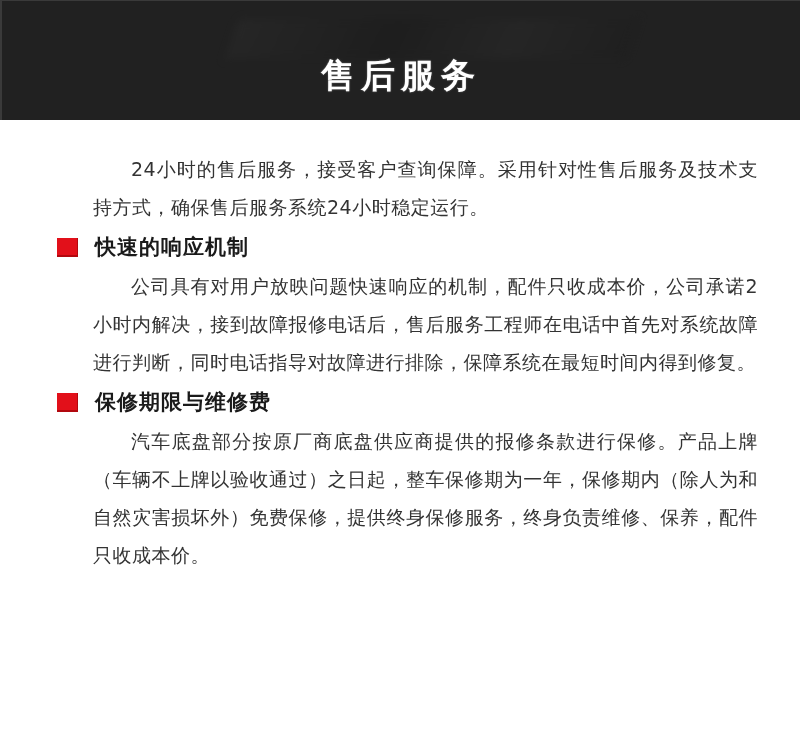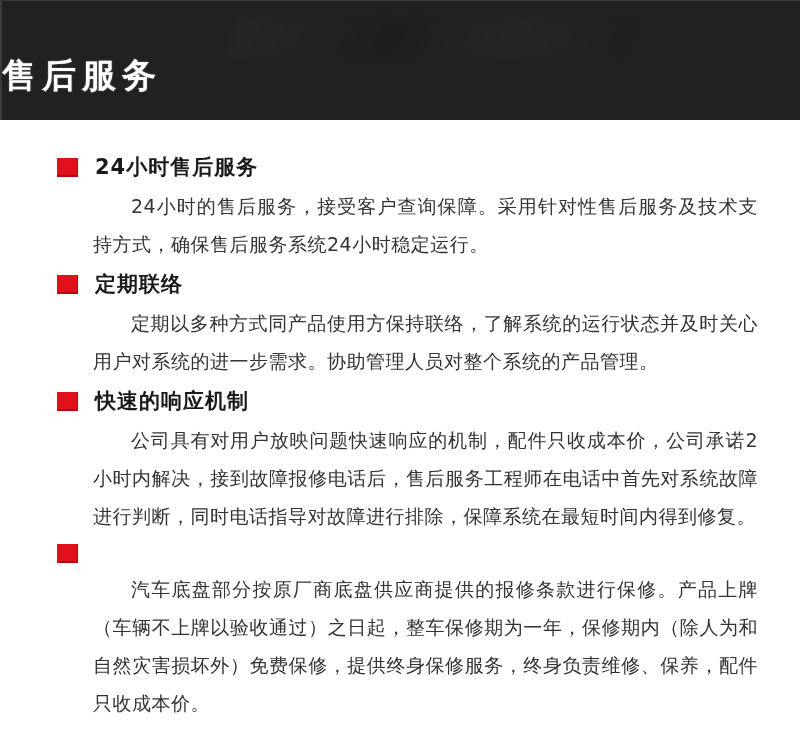--- a/index.html
+++ b/index.html
@@ -30,21 +30,21 @@
     background: linear-gradient(100deg, #2b2b2b 0%, #1c1c1c 40%, #2a2a2a 70%, #1e1e1e 100%);
     filter: blur(4px);
     opacity: 0.55;
     transform: skewX(-18deg);
   }
   .band .title {
     position: absolute;
     left: 0;
     right: 0;
     top: 52px;
-    text-align: left;
+    text-align: center;
     color: #ffffff;
     font-size: 34px;
     font-weight: 700;
     letter-spacing: 6px;
     text-shadow: 0 0 2px rgba(255,255,255,0.35);
   }
   
   .content {
     padding: 26px 42px 0 57px;
   }
@@ -83,43 +83,33 @@
 <body>
 
 <header class="band">
   <div class="watermark-smudge"></div>
   <h1 class="title">售后服务</h1>
 </header>
 
 <main class="content">
 
   <section class="section">
-    <div class="section-header">
-      <span class="bullet"></span>
-      <h2 class="heading">24小时售后服务</h2>
-    </div>
     <p class="body-text">24小时的售后服务，接受客户查询保障。采用针对性售后服务及技术支持方式，确保售后服务系统24小时稳定运行。</p>
   </section>
 
-  <section class="section">
-    <div class="section-header">
-      <span class="bullet"></span>
-      <h2 class="heading">定期联络</h2>
-    </div>
-    <p class="body-text">定期以多种方式同产品使用方保持联络，了解系统的运行状态并及时关心用户对系统的进一步需求。协助管理人员对整个系统的产品管理。</p>
-  </section>
 
   <section class="section">
     <div class="section-header">
       <span class="bullet"></span>
       <h2 class="heading">快速的响应机制</h2>
     </div>
     <p class="body-text">公司具有对用户放映问题快速响应的机制，配件只收成本价，公司承诺2小时内解决，接到故障报修电话后，售后服务工程师在电话中首先对系统故障进行判断，同时电话指导对故障进行排除，保障系统在最短时间内得到修复。</p>
   </section>
 
   <section class="section">
     <div class="section-header">
       <span class="bullet"></span>
+      <h2 class="heading">保修期限与维修费</h2>
     </div>
     <p class="body-text">汽车底盘部分按原厂商底盘供应商提供的报修条款进行保修。产品上牌（车辆不上牌以验收通过）之日起，整车保修期为一年，保修期内（除人为和自然灾害损坏外）免费保修，提供终身保修服务，终身负责维修、保养，配件只收成本价。</p>
   </section>
 
 </main>
 
 </body></html>

